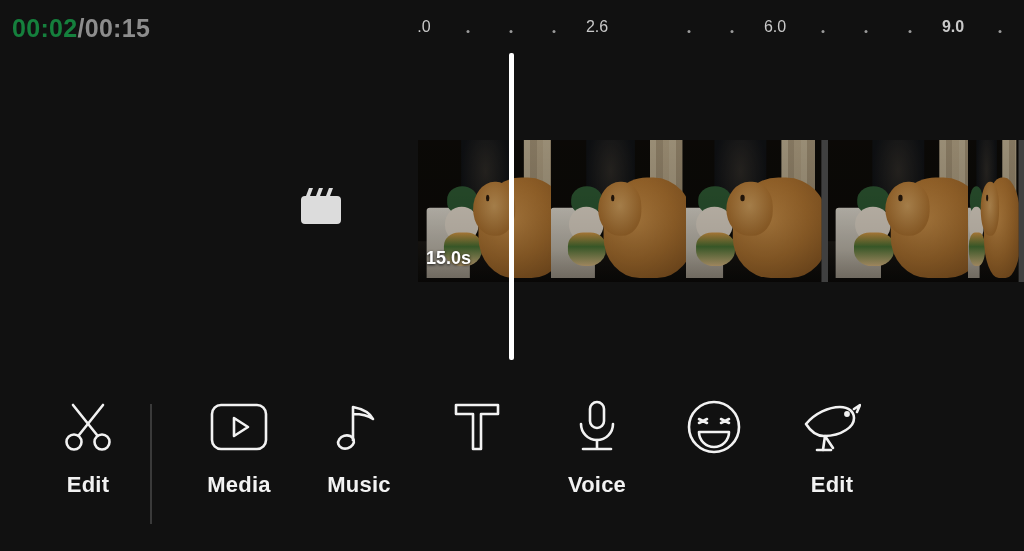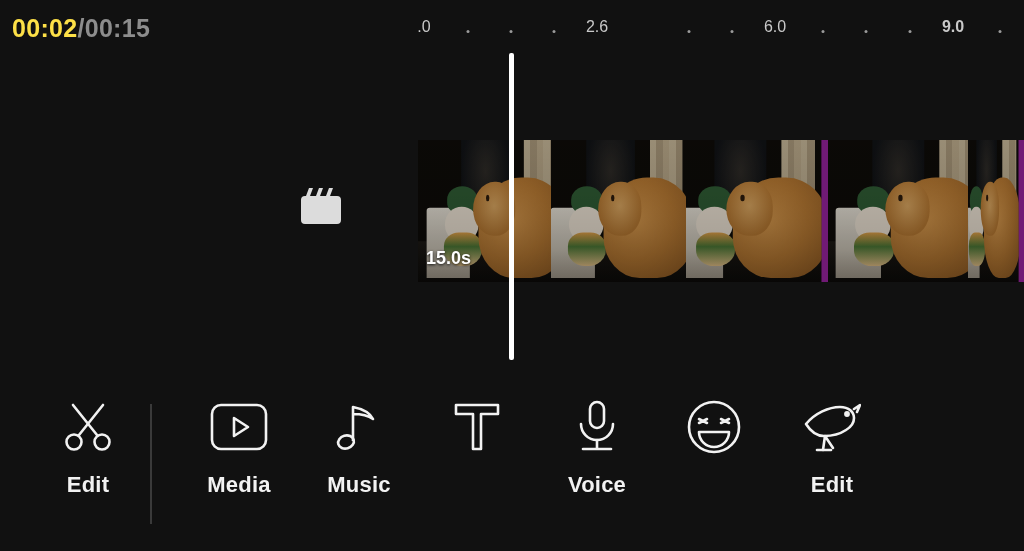--- a/index.html
+++ b/index.html
@@ -14,21 +14,21 @@
 
   
   #timecode {
     position:absolute;
     left:12px; top:14px;
     font-size:25px;
     font-weight:bold;
     letter-spacing:0.3px;
     white-space:nowrap;
   }
-  #timecode .cur { color:#fde047; }
+  #timecode .cur { color:#15803d; }
   #timecode .tot { color:#8d8d8d; }
 
   
   #ruler {
     position:absolute;
     left:0; top:18px;
     width:1024px; height:28px;
   }
   #ruler .tick-label {
     position:absolute;
@@ -53,21 +53,21 @@
     left:299px; top:186px;
     width:42px; height:40px;
   }
 
   
   #track {
     position:absolute;
     left:418px; top:140px;
     width:606px; height:142px;
     overflow:hidden;
-    background:#701a75;
+    background:#404040;
   }
   .frames {
     position:absolute;
     inset:0;
     display:flex;
   }
   .frame {
     position:relative;
     height:100%;
     flex:0 0 auto;

